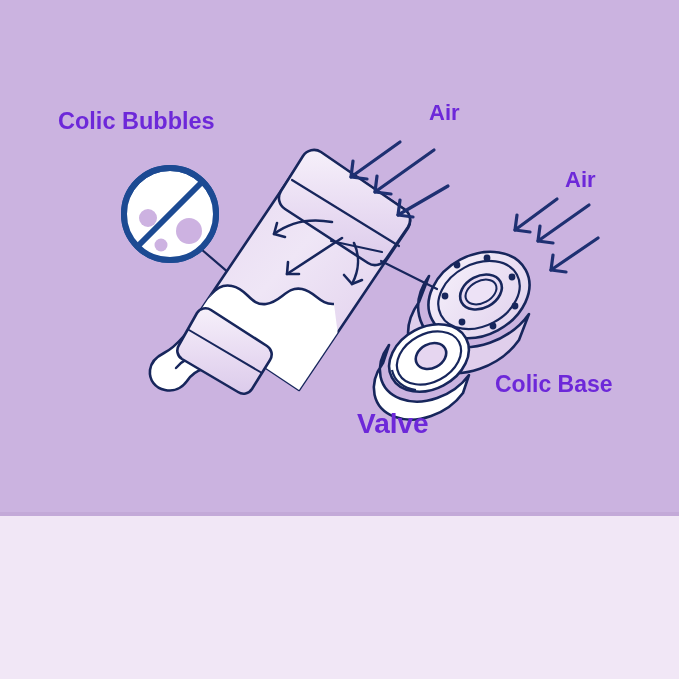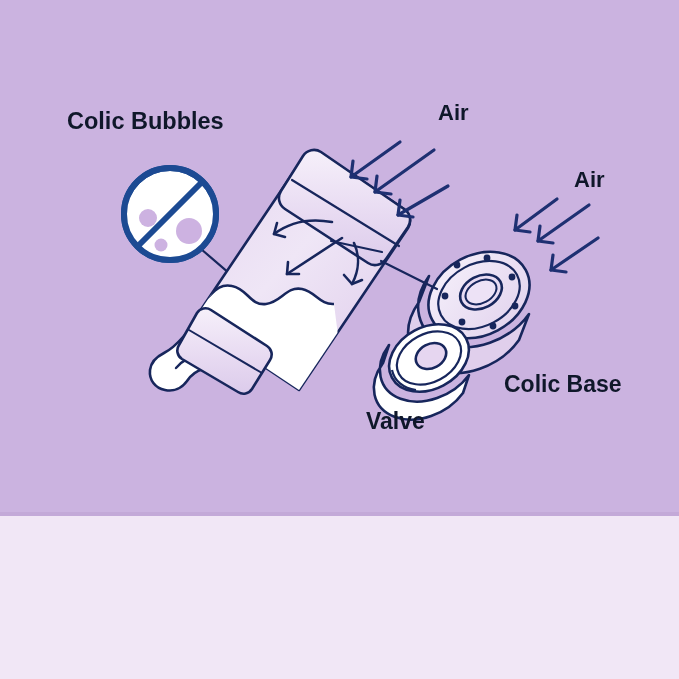--- a/index.html
+++ b/index.html
@@ -45,44 +45,43 @@
   .svg-layer {
     position: absolute;
     left: 0;
     top: 0;
     width: 679px;
     height: 515px;
   }
 
   .diagram-label {
     position: absolute;
-    color: #0f172a;
+    color: #6d28d9;
     font-weight: bold;
     white-space: nowrap;
-    margin-left: 9px;
   }
   #label-colic-bubbles {
     left: 58px;
     top: 108px;
     font-size: 23.5px;
   }
   #label-air-1 {
     left: 429px;
     top: 100px;
     font-size: 22px;
   }
   #label-air-2 {
     left: 565px;
     top: 167px;
     font-size: 22px;
   }
   #label-valve {
     left: 357px;
     top: 408px;
-    font-size: 23px;
+    font-size: 28px;
   }
   #label-vented-base {
     left: 495px;
     top: 371px;
     font-size: 23px;
   }
 </style>
 </head>
 <body>
 

